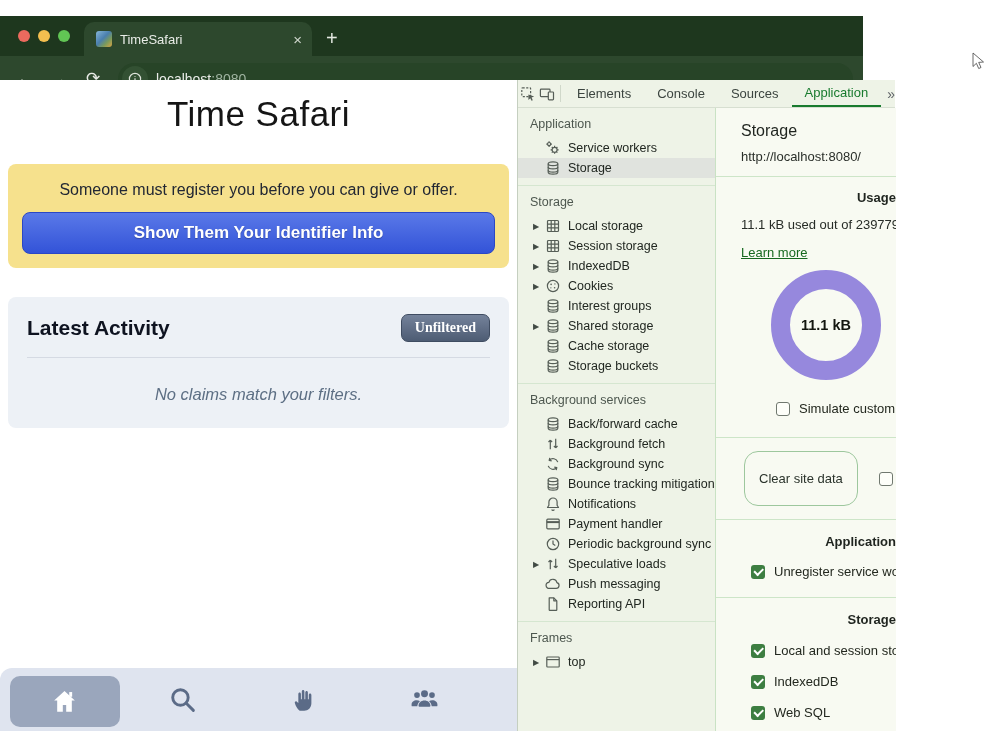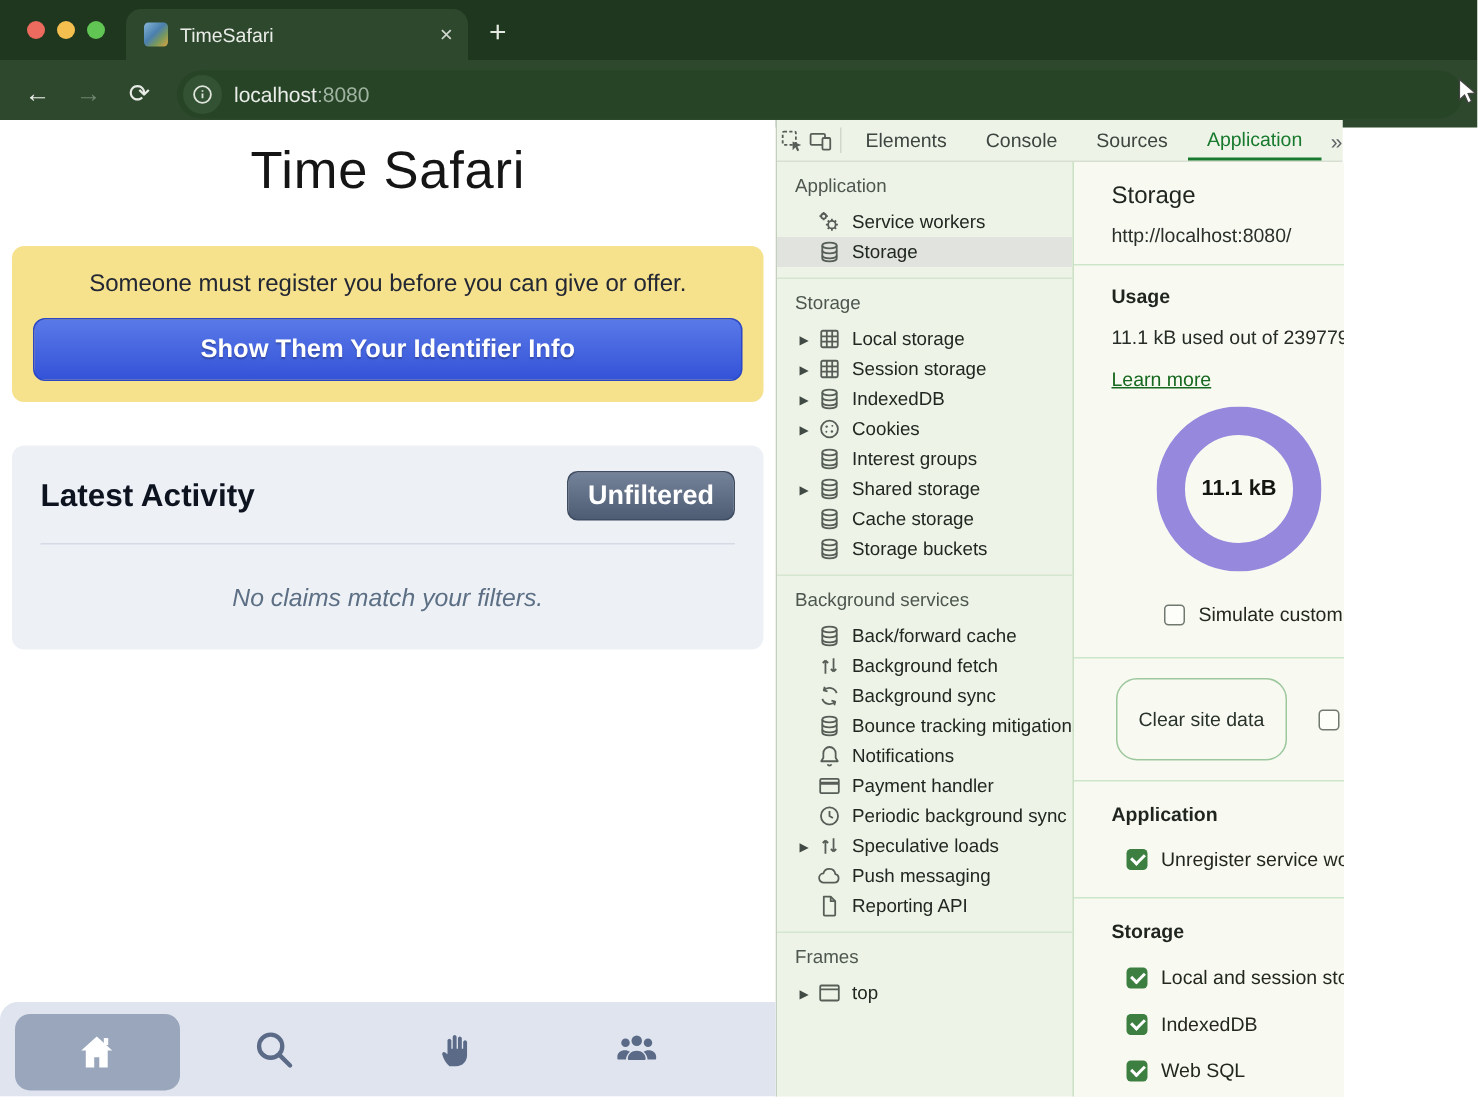--- a/index.html
+++ b/index.html
@@ -1,20 +1,20 @@
 <!DOCTYPE html>
 <html><head>
 <meta charset="utf-8">
 <style>
   * { margin:0; padding:0; box-sizing:border-box; }
   html,body { width:985px; height:736px; overflow:hidden; }
   body { font-family:"Liberation Sans", sans-serif; background:#fff; position:relative; }
 
   
-  .chrome { position:absolute; top:0; left:0; width:985px; height:85px; }
+  .chrome { position:absolute; top:16px; left:0; width:863px; height:85px; }
   .tabstrip { height:40px; background:#1e371e; display:flex; align-items:flex-end; }
   .lights { display:flex; gap:8px; align-items:center; height:40px; padding:0 14px 0 18px; }
   .light { width:12px; height:12px; border-radius:50%; }
   .light.red { background:#ec6a5e; } .light.yellow { background:#f4bf4f; } .light.green { background:#61c554; }
   .tab { width:228px; height:34px; background:#2d482d; border-radius:10px 10px 0 0; display:flex; align-items:center; padding:0 10px 0 12px; gap:8px; }
   .favicon { width:16px; height:16px; border-radius:3px; background:linear-gradient(135deg,#86b6d8 0%,#4a7fae 45%,#7a9a5c 70%,#d9a343 100%); flex:none; }
   .tab-title { color:#e9ece7; font-size:13px; flex:1; white-space:nowrap; overflow:hidden; }
   .tab-close { color:#cfd6cc; font-size:15px; line-height:1; cursor:default; }
   .newtab { color:#e3e8e0; font-size:20px; font-weight:300; margin:0 0 6px 14px; }
   .toolbar { height:45px; background:#2d482d; display:flex; align-items:center; padding:0 10px; gap:4px; }
@@ -35,21 +35,21 @@
   .page h1 { text-align:center; margin-top:14px; font-size:35px; font-weight:400; color:#151515; letter-spacing:0.5px; }
   .banner { margin:30px 8px 0; background:#f6e18d; border-radius:8px; padding:17px 14px 14px; }
   .banner-msg { text-align:center; font-size:16px; color:#222733; margin-bottom:13px; }
   .banner-btn { display:block; width:100%; height:42px; border:1px solid #2b47c5; border-radius:8px;
     background:linear-gradient(#5a79e8,#3353d8); color:#fff; font-size:17px; font-weight:700;
     font-family:"Liberation Sans", sans-serif; text-shadow:0 1px 1px rgba(0,0,0,.25); cursor:pointer; }
   .card { margin:29px 8px 0; background:#edf1f6; border-radius:8px; padding:17px 19px 24px; }
   .card-head { display:flex; align-items:center; justify-content:space-between; }
   .card-title { font-size:21px; font-weight:800; color:#0e1320; }
   .filter-btn { background:linear-gradient(#74829a,#4d5c73); border:1px solid #3f4c61; border-radius:7px;
-    color:#fff; font-size:18px; font-weight:700; padding:5px 13px; font-family:Liberation Sans, sans-serif; cursor:pointer; }
+    color:#fff; font-size:14px; font-weight:700; padding:5px 13px; font-family:Liberation Serif, serif; cursor:pointer; }
   .card hr { border:none; border-top:1px solid #d5dae3; margin-top:15px; }
   .empty-msg { text-align:center; font-style:italic; color:#5d6f84; font-size:16.5px; margin-top:27px; }
 
   .bottomnav { position:absolute; left:0; bottom:0; width:607px; height:63px; background:#dfe4ef;
     border-radius:12px 12px 0 0; display:flex; }
   .nav-item { flex:1; display:flex; align-items:center; justify-content:center; }
   .nav-pill { width:110px; height:51px; margin:3px 0 0 8px; background:#9aa6bc; border-radius:10px;
     display:flex; align-items:center; justify-content:center; }
   .nav-item svg { display:block; }
 
@@ -74,21 +74,21 @@
   .dt-ico { width:16px; height:16px; flex:none; margin-right:7px; }
   .dt-ico svg { display:block; }
   .dt-label { font-size:12.5px; color:#212721; }
 
   .dt-right { width:180px; flex:none; background:#f8faf2; overflow:hidden; }
   .dt-right .sec { border-bottom:1px solid #cde5c8; }
   .rp-headblock { padding:14px 0 12px 25px; }
   .rp-title { font-size:16px; color:#1f241f; }
   .rp-origin { font-size:13px; color:#2a2f2a; margin-top:9px; white-space:nowrap; }
   .rp-usage { padding:13px 0 0 25px; }
-  .rp-h { font-size:13px; font-weight:700; color:#1f241f; }
+  .rp-h { font-size:13px; font-weight:700; color:#1f241f;text-align:right; }
   .rp-line { font-size:13px; color:#24292462; color:#272c27; margin-top:12px; white-space:nowrap; }
   .rp-link { font-size:13px; color:#17691f; text-decoration:underline; margin-top:13px; display:inline-block; cursor:pointer; }
   .donut-wrap { position:relative; width:110px; height:110px; margin:9px 0 0 30px; }
   .donut-label { position:absolute; inset:0; display:flex; align-items:center; justify-content:center; font-size:14.5px; font-weight:700; color:#13160f; }
   .check-row { display:flex; align-items:center; gap:9px; white-space:nowrap; }
   .checkbox { width:14px; height:14px; border-radius:3px; flex:none; position:relative; }
   .checkbox.unchecked { background:#fdfef9; border:1.5px solid #70786f; }
   .checkbox.checked { background:#3d7e41; }
   .checkbox.checked::after { content:''; position:absolute; left:3px; top:3.5px; width:7px; height:3.5px;
     border-left:2px solid #fff; border-bottom:2px solid #fff; transform:rotate(-45deg); }

